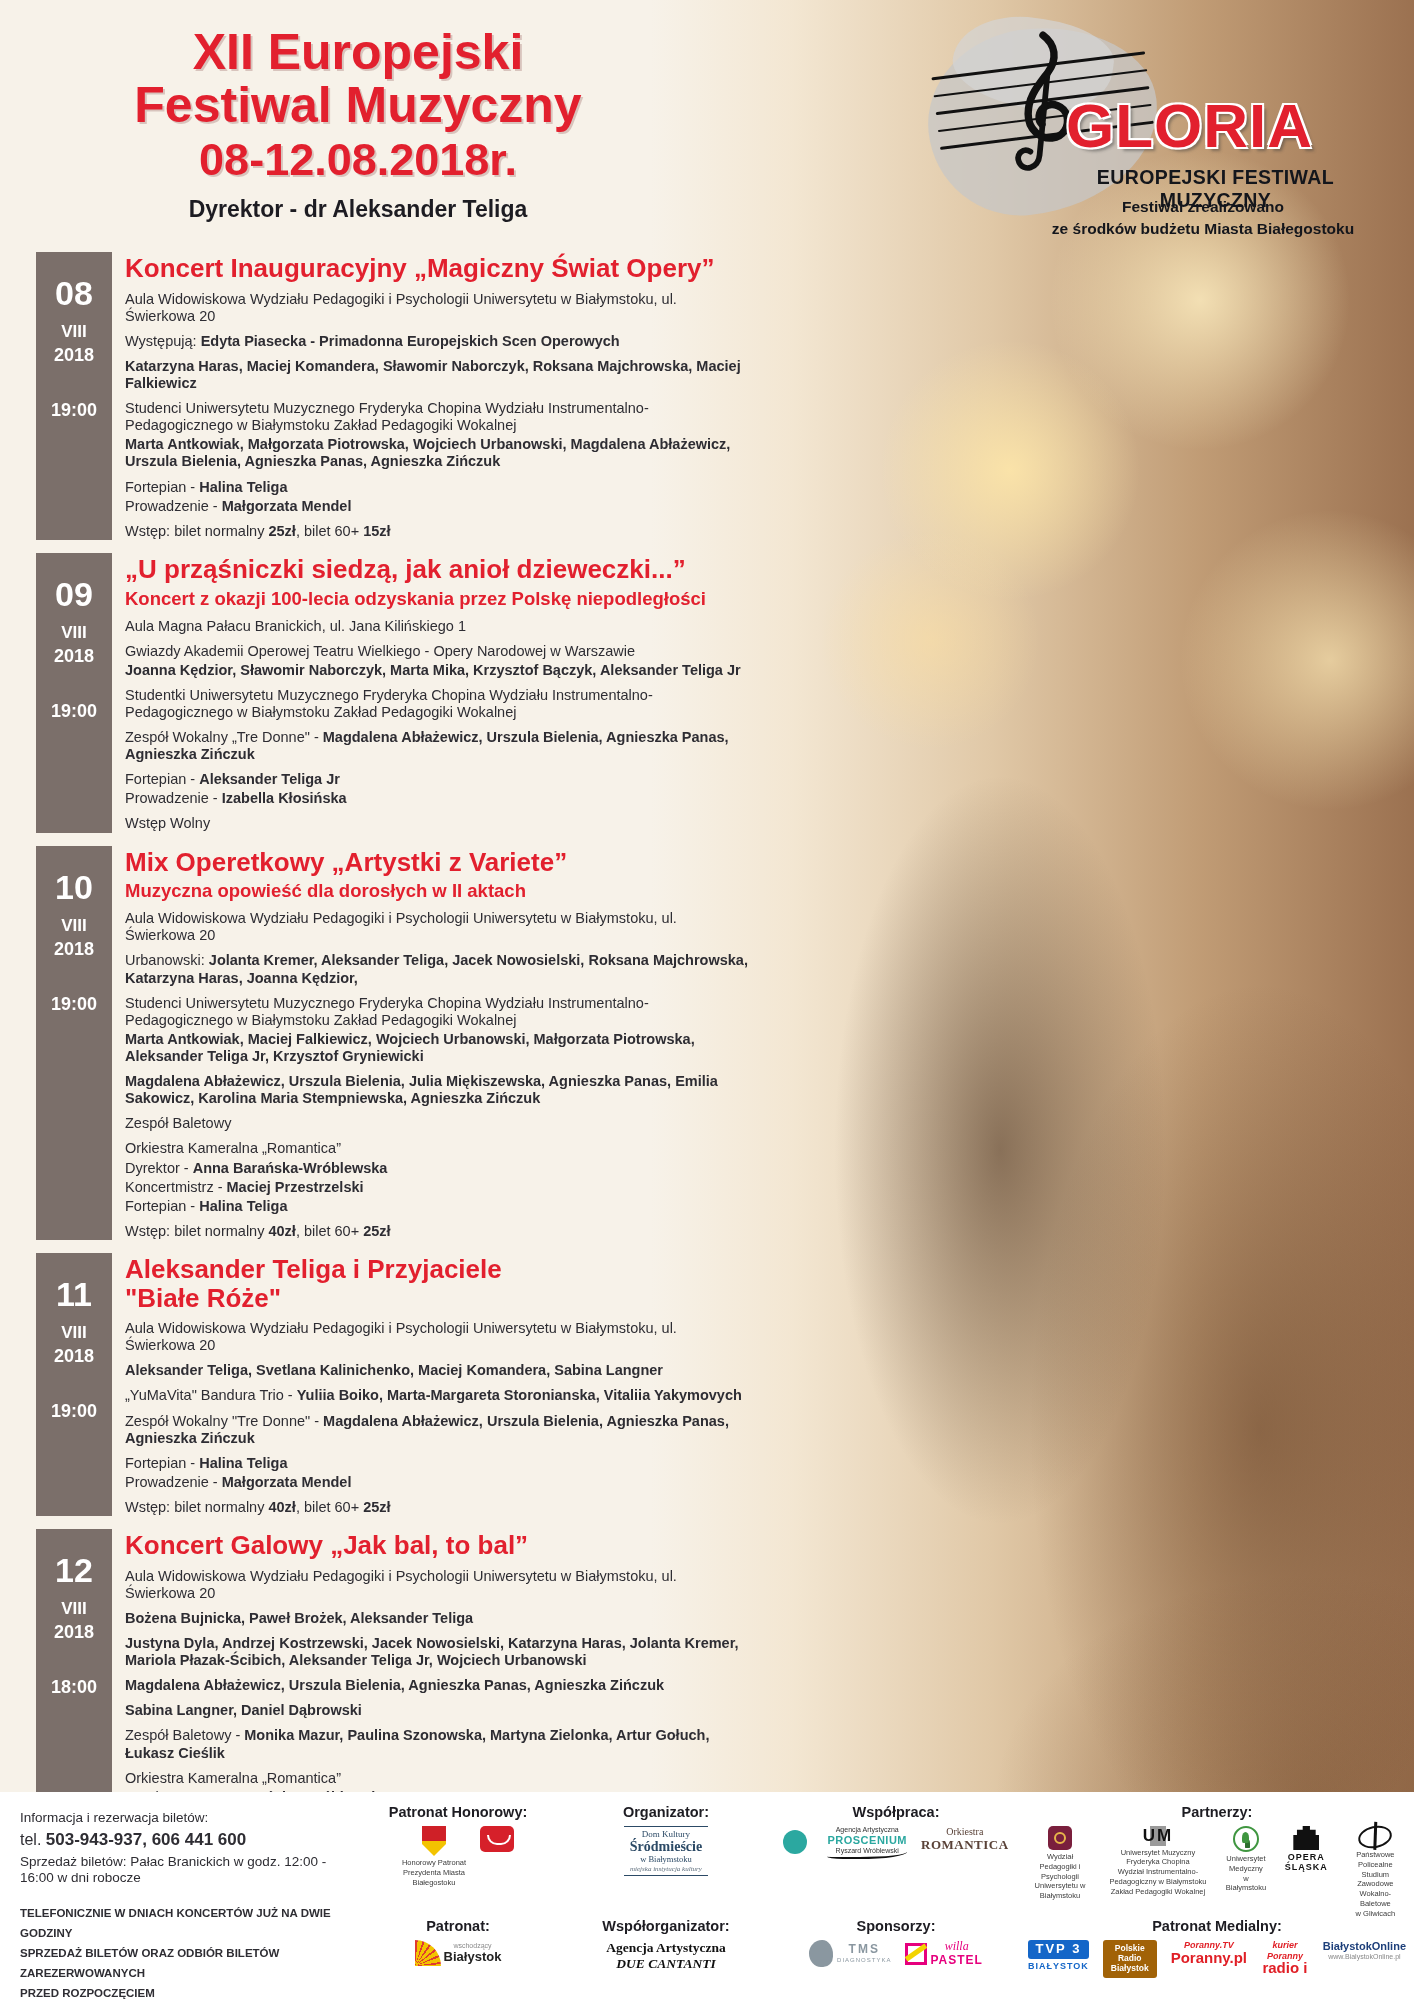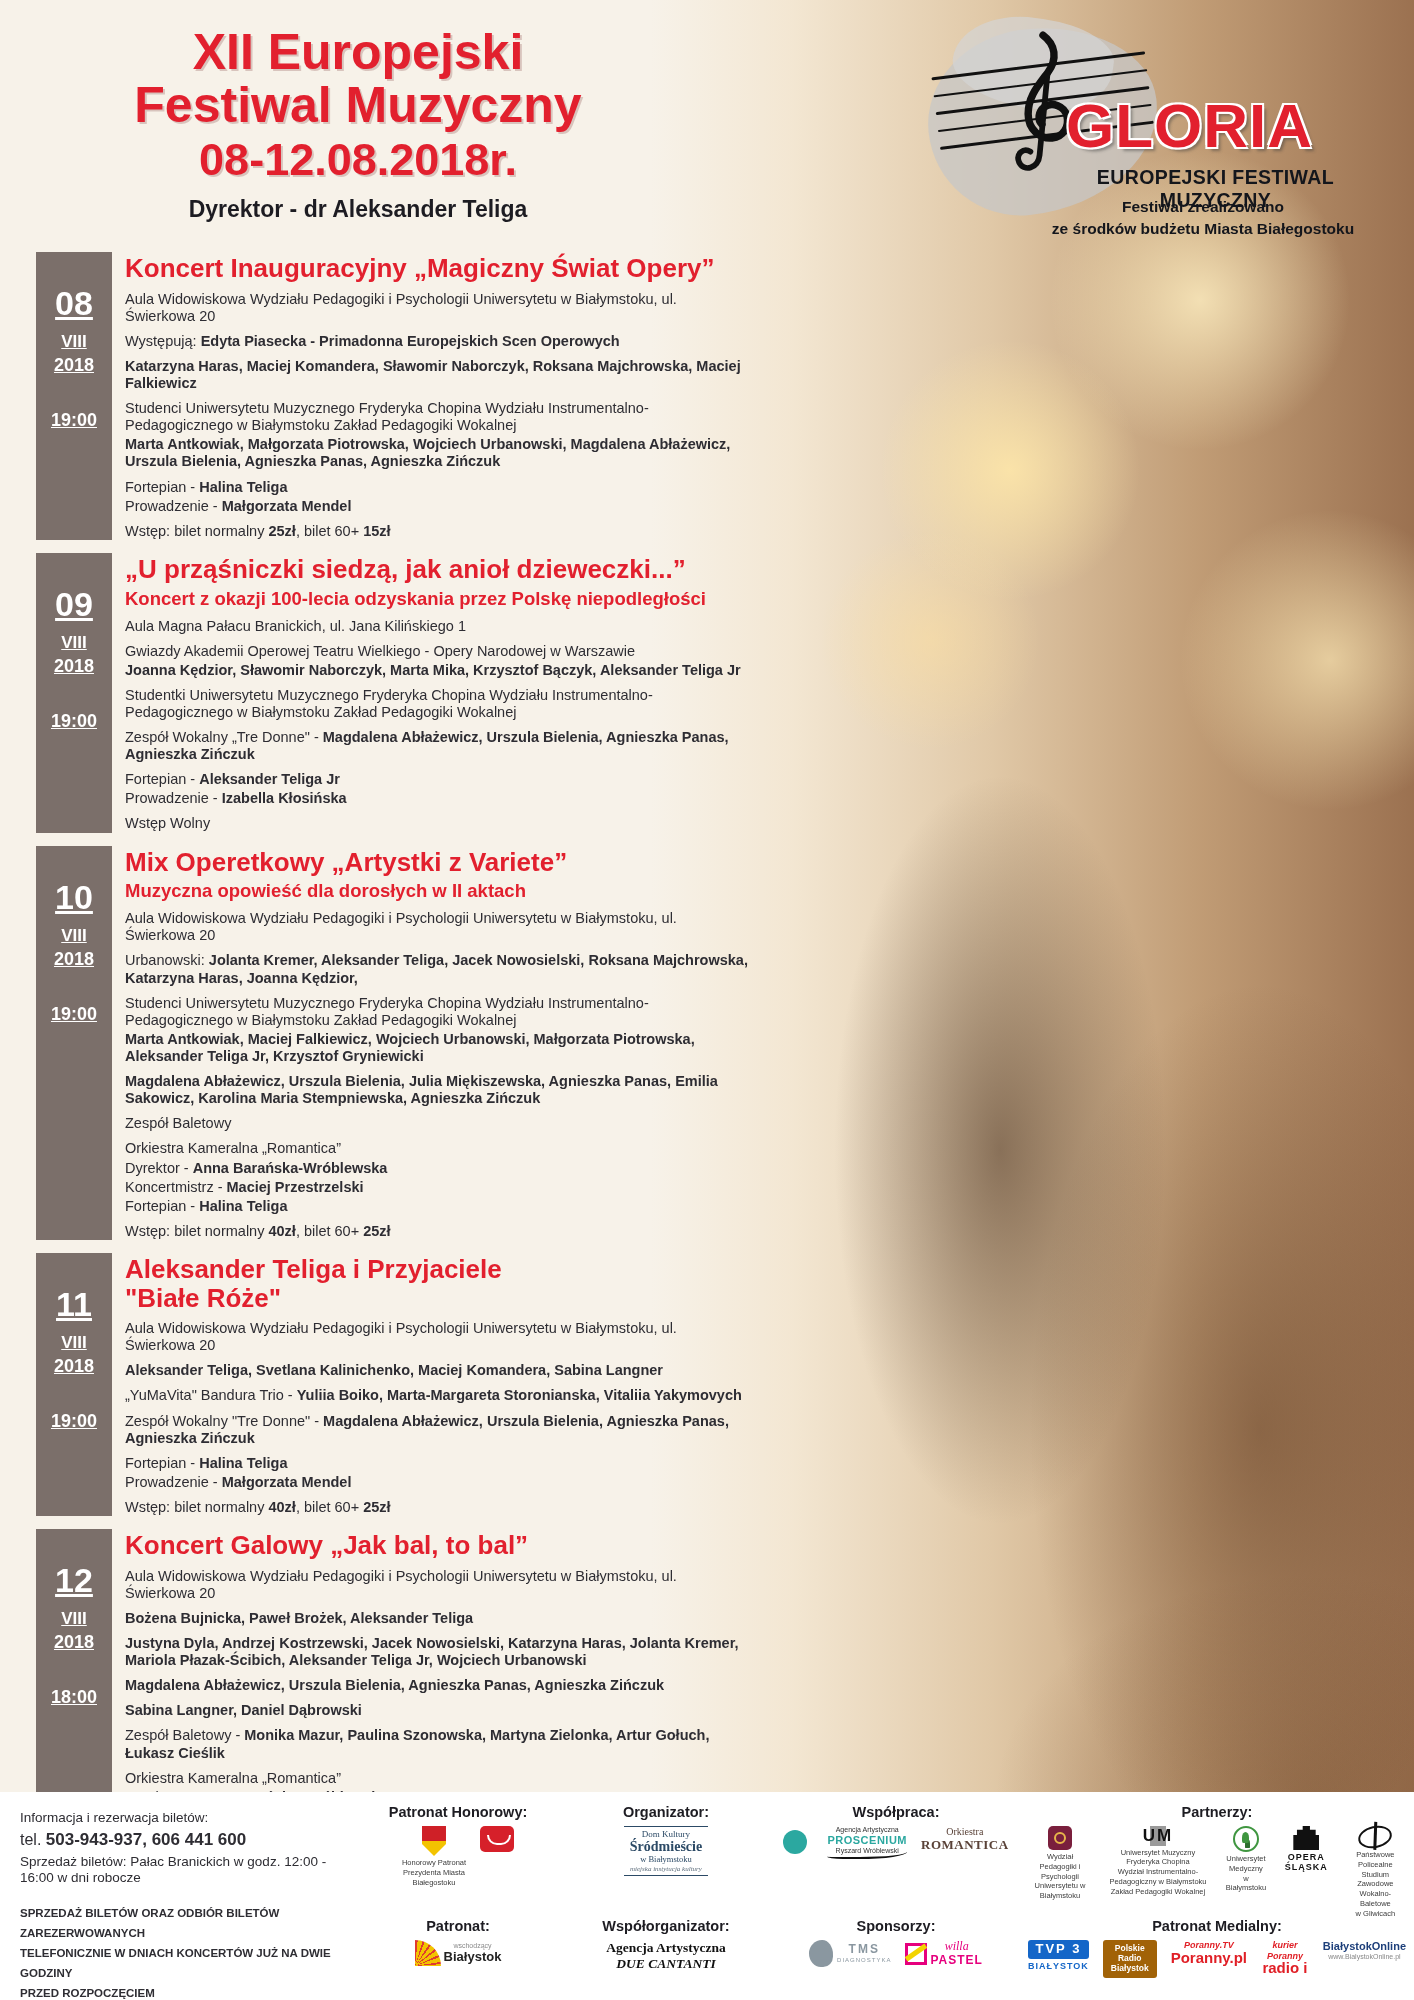--- a/index.html
+++ b/index.html
@@ -31,21 +31,21 @@
   .staff div{height:2.6px;background:#111;margin-bottom:15px;border-radius:2px;}
   .clef{position:absolute;left:76px;top:8px;}
   .gl-word{position:absolute;left:138px;top:72px;font-size:62px;font-weight:bold;letter-spacing:1px;color:#e2202e;
     text-shadow:-2px -2px 0 #fff,2px -2px 0 #fff,-2px 2px 0 #fff,2px 2px 0 #fff,4px 4px 3px rgba(60,60,60,0.45);}
   .gl-sub{position:absolute;left:125px;top:148px;font-size:19.5px;font-weight:bold;color:#14161c;letter-spacing:.4px;text-align:center;}
   .gl-fund{position:absolute;left:110px;top:178px;width:330px;text-align:center;font-weight:bold;font-size:15.5px;color:#14161c;line-height:1.45;}
   
   .events{position:relative;padding-left:36px;}
   .event{display:flex;align-items:stretch;margin-bottom:13px;}
   .date-col{width:76px;min-width:76px;background:#7b6f6a;color:#fff;text-align:center;
-            display:flex;flex-direction:column;align-items:center;padding:34px 0 16px 0;margin-right:13px;text-decoration:underline;}
+            display:flex;flex-direction:column;align-items:center;padding:24px 0 16px 0;margin-right:13px;}
   .d-day{font-size:34px;font-weight:bold;line-height:1;}
   .d-month{font-size:17px;font-weight:bold;margin-top:12px;}
   .d-year{font-size:18px;font-weight:bold;margin-top:3px;}
   .d-time{font-size:18px;font-weight:bold;margin-top:34px;}
   .event-body{width:625px;padding-top:2px;}
   .ev-title{font-size:26px;font-weight:bold;color:#e2202e;line-height:1.1;margin:0;}
   .ev-subtitle{font-size:18.5px;font-weight:bold;color:#e2202e;margin:4px 0 0 0;}
   .line{font-size:14.5px;line-height:1.18;margin:8px 0 0 0;}
   .line.tight{margin-top:2px;}
   .seg-b{font-weight:bold;}
@@ -262,22 +262,22 @@
     </div>
 
   <div class="footer">
     <div class="f-left">
       <div class="f-info">Informacja i rezerwacja biletów:</div>
       <div class="f-tel">
         <span>tel. </span><span class="seg-b">503-943-937, 606 441 600</span>
       </div>
       <div class="f-info">Sprzedaż biletów: Pałac Branickich w godz. 12:00 - 16:00 w dni robocze</div>
       <div class="f-notice" id="f-notice">
+          <div>TELEFONICZNIE  W DNIACH KONCERTÓW JUŻ NA DWIE GODZINY</div>
           <div>SPRZEDAŻ BILETÓW ORAZ ODBIÓR BILETÓW ZAREZERWOWANYCH</div>
-          <div>TELEFONICZNIE  W DNIACH KONCERTÓW JUŻ NA DWIE GODZINY</div>
           <div>PRZED ROZPOCZĘCIEM</div>
         </div>
 
     </div>
 
   <div class="f-cell">
         <div class="f-label">Patronat Honorowy:</div>
         <div class="logo-row">
           <div class="logo kind-shield">
             <div class="lg-icon"></div>

